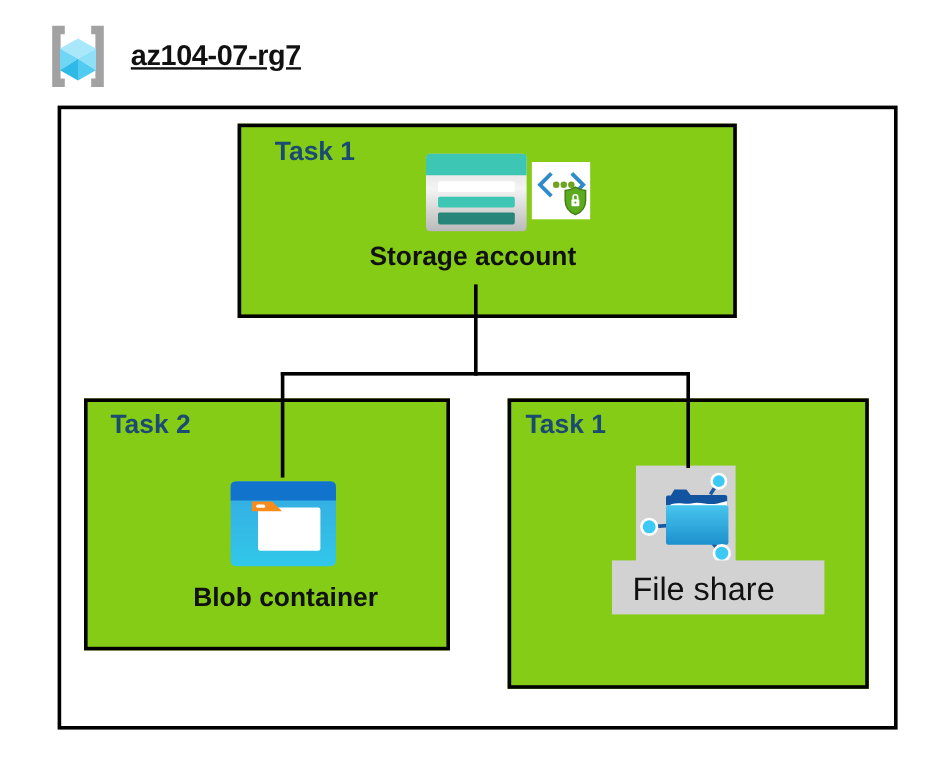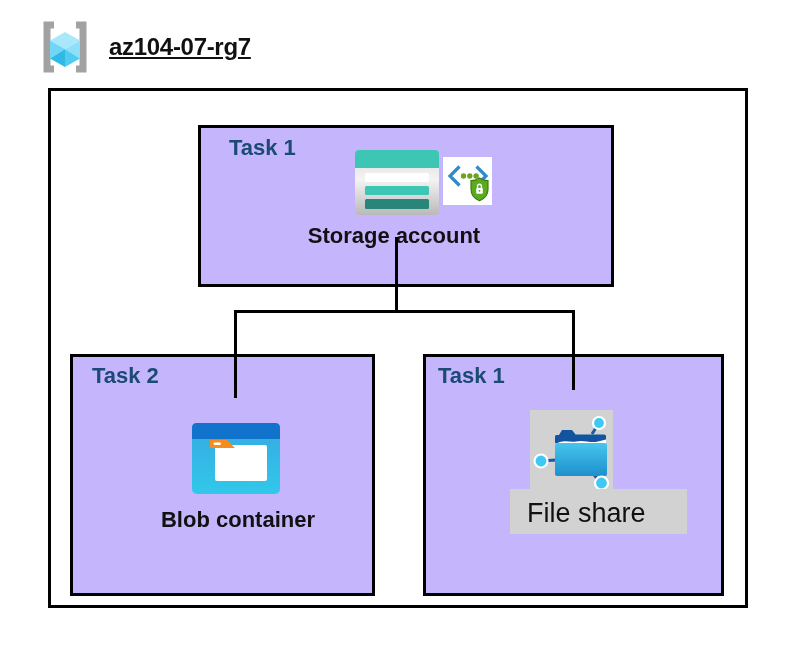--- a/index.html
+++ b/index.html
@@ -9,23 +9,23 @@
   }
   
   .rg-header { position:absolute; left:37px; top:20px; display:flex; align-items:center; gap:16px; }
   .rg-label { font-size:24px; font-weight:700; color:#111; letter-spacing:-0.3px;text-decoration:underline; }
 
   
   .outer-box { position:absolute; left:48px; top:88px; width:700px; height:520px;
     border:3px solid #000; box-sizing:border-box; background:#fff; }
 
   
-  .task-box { position:absolute; background:#c4b5fd; border:3px solid #000; box-sizing:border-box;margin-top:22px; }
+  .task-box { position:absolute; background:#84cc16; border:3px solid #000; box-sizing:border-box; }
   .task1 { left:198px; top:103px; width:416px; height:162px; }
-  .task2 { left:70px;  top:332px; width:305px; height:242px; }
+  .task2 { left:70px;  top:332px; width:305px; height:210px; }
   .task3 { left:423px; top:332px; width:301px; height:242px; }
   .task-label { position:absolute; font-size:22px; font-weight:700; color:#1b4a73; }
   .task1 .task-label { left:28px; top:7px; }
   .task2 .task-label { left:19px; top:6px; }
   .task3 .task-label { left:12px; top:6px; }
   .item-label { position:absolute; font-size:22px; font-weight:700; color:#111; text-align:center; }
   .task1 .item-label { left:0; top:95px; width:386px; }
   .task2 .item-label { left:0; top:150px; width:330px; }
 
   

